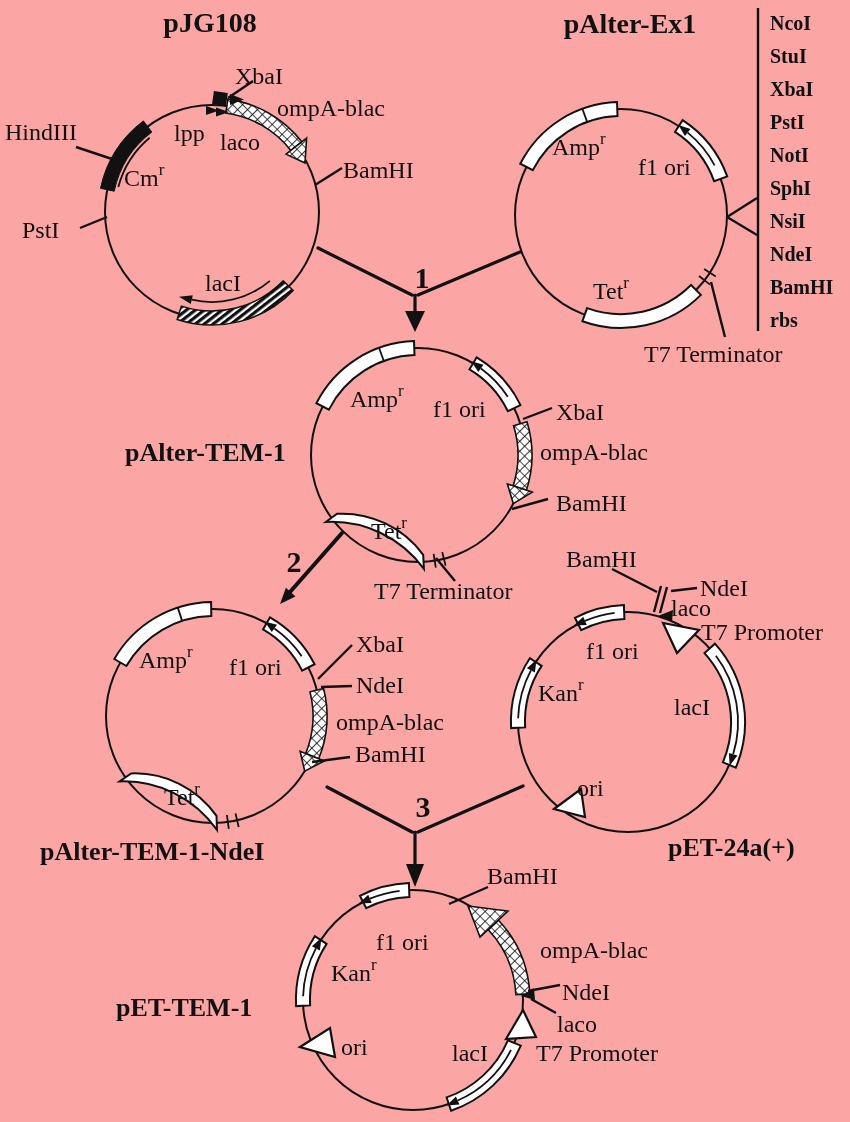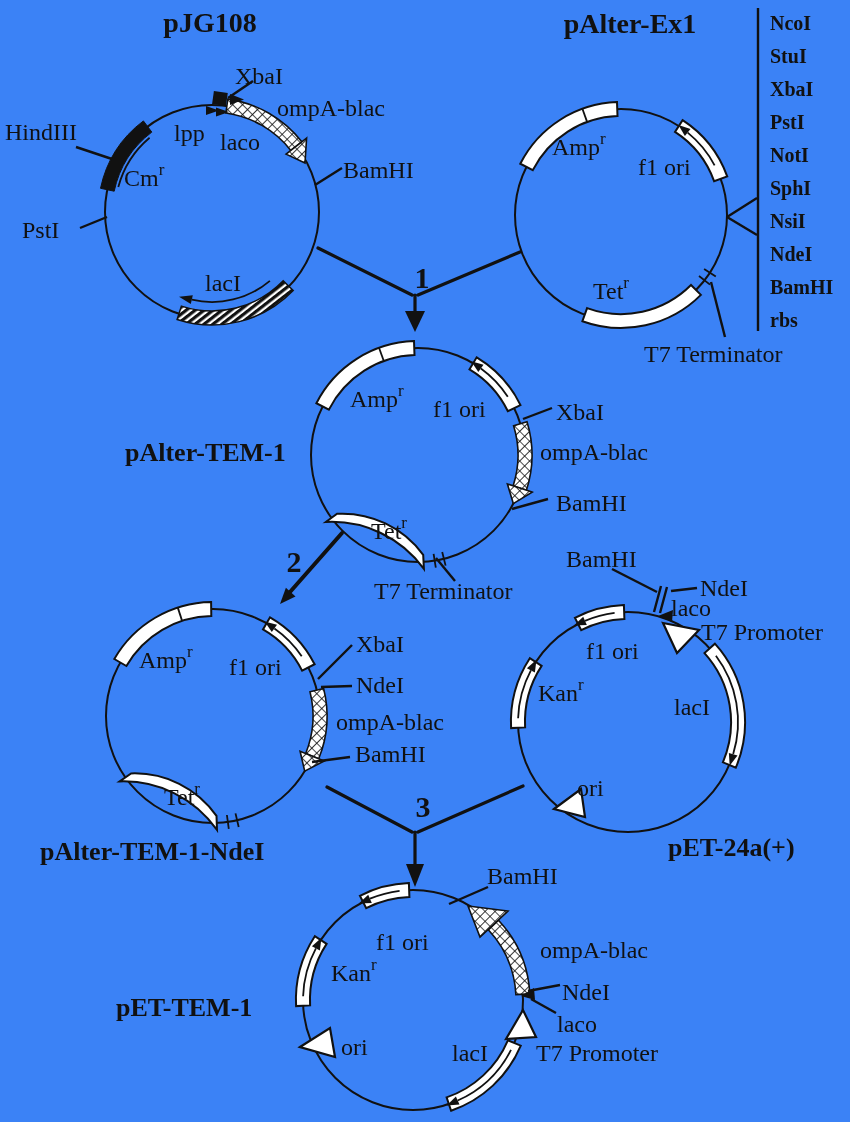--- a/index.html
+++ b/index.html
@@ -1,16 +1,16 @@
 <!DOCTYPE html>
 <html><head>
 <meta charset="utf-8">
 <style>
   html,body{margin:0;padding:0;background:#fff;}
-  .page{width:850px;height:1122px;position:relative;background:#3b82f6;overflow:hidden;}
+  .page{width:850px;height:1122px;position:relative;background:#fca5a5;overflow:hidden;}
   svg{display:block;}
   text{font-family:"Liberation Serif","DejaVu Serif",serif;fill:#111;}
   .title{font-size:28px;font-weight:bold;}
   .title2{font-size:26px;font-weight:bold;}
   .lbl{font-size:24px;}
   .sup{font-size:17px;}
   .mcs{font-size:20px;font-weight:bold;}
   .step{font-size:30px;font-weight:bold;}
   .circ{fill:none;stroke:#111;stroke-width:2;}
   .band{fill:#fff;stroke:#111;stroke-width:2;}

